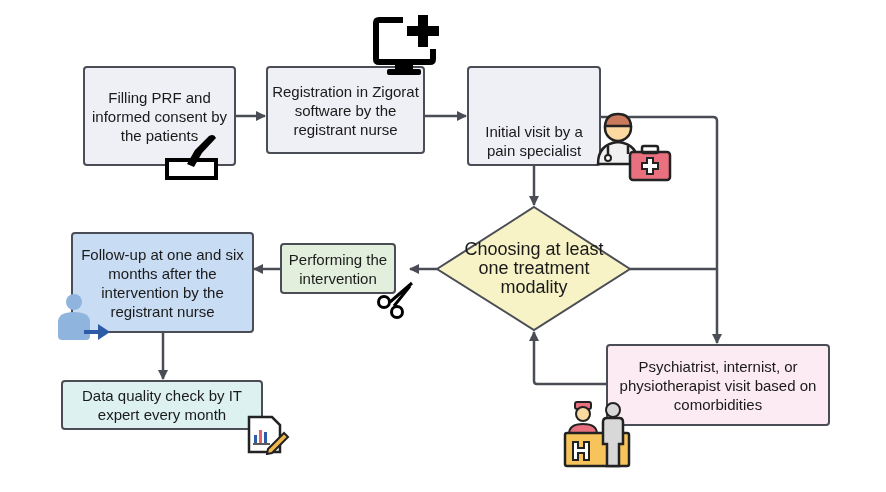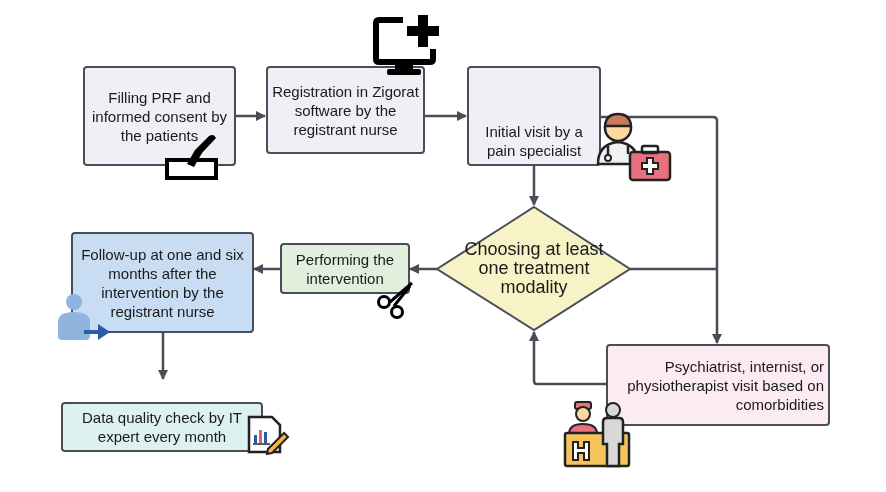--- a/index.html
+++ b/index.html
@@ -4,21 +4,21 @@
 <style>
   html, body { margin:0; padding:0; background:#ffffff; }
   body { width:886px; height:492px; position:relative; overflow:hidden;
          font-family:"Liberation Sans", sans-serif; color:#1a1a1a; }
   .box { position:absolute; box-sizing:border-box; border:2px solid #4a4d55; border-radius:4px;
          display:flex; align-items:center; justify-content:center; text-align:center;
          font-size:15px; line-height:19px; padding:4px; }
   .grey  { background:#efeff6; }
   .blue  { background:#c8dcf3; }
   .green { background:#e2efdd; }
-  .cyan  { background:#ddf1f1;margin-top:22px; }
+  .cyan  { background:#ddf1f1; }
   .pink  { background:#fcebf2; }
   #wires { position:absolute; left:0; top:0; }
   .diamond-text { position:absolute; text-align:center; font-size:18px; line-height:19px; }
   .icon { position:absolute; }
 </style>
 </head>
 <body>
 
 <svg id="wires" width="886" height="492">
   <defs>
@@ -48,33 +48,33 @@
 </div>
 
 <div class="box grey" style="left:266px; top:66px; width:159px; height:88px;">
   <span>Registration in Zigorat software by the registrant nurse</span>
 </div>
 
 <div class="box grey" style="left:467px; top:66px; width:134px; height:100px;align-items:flex-end;">
   <span>Initial visit by a pain specialist</span>
 </div>
 
-<div class="box green" style="left:280px; top:243px; width:130px; height:51px;">
+<div class="box green" style="left:280px; top:243px; width:116px; height:51px;">
   <span>Performing the intervention</span>
 </div>
 
 <div class="box blue" style="left:71px; top:232px; width:183px; height:101px;">
   <span>Follow-up at one and six months after the intervention by the registrant nurse</span>
 </div>
 
 <div class="box cyan" style="left:61px; top:380px; width:202px; height:50px;">
   <span>Data quality check by IT expert every month</span>
 </div>
 
-<div class="box pink" style="left:606px; top:344px; width:224px; height:82px;text-align:right;">
+<div class="box pink" style="left:606px; top:344px; width:224px; height:82px;">
   <span>Psychiatrist, internist, or physiotherapist visit based on comorbidities</span>
 </div>
 
 <svg class="icon" style="left:165px; top:133px;" width="56" height="50" viewBox="0 0 56 50">
   <rect x="2" y="27" width="49" height="18" fill="#fff" stroke="#000" stroke-width="4"></rect>
   <path d="M22,31 L30,17 L44,3 Q49,0 51,5 L37,20 L29,34 Z" fill="#000"></path>
 </svg>
 
 <svg class="icon" style="left:373px; top:15px;" width="68" height="62" viewBox="0 0 68 62">
   <path d="M30,5 L6,5 Q3,5 3,8 L3,44 Q3,47 6,47 L57,47 Q60,47 60,44 L60,34" fill="none" stroke="#000" stroke-width="6"></path>

